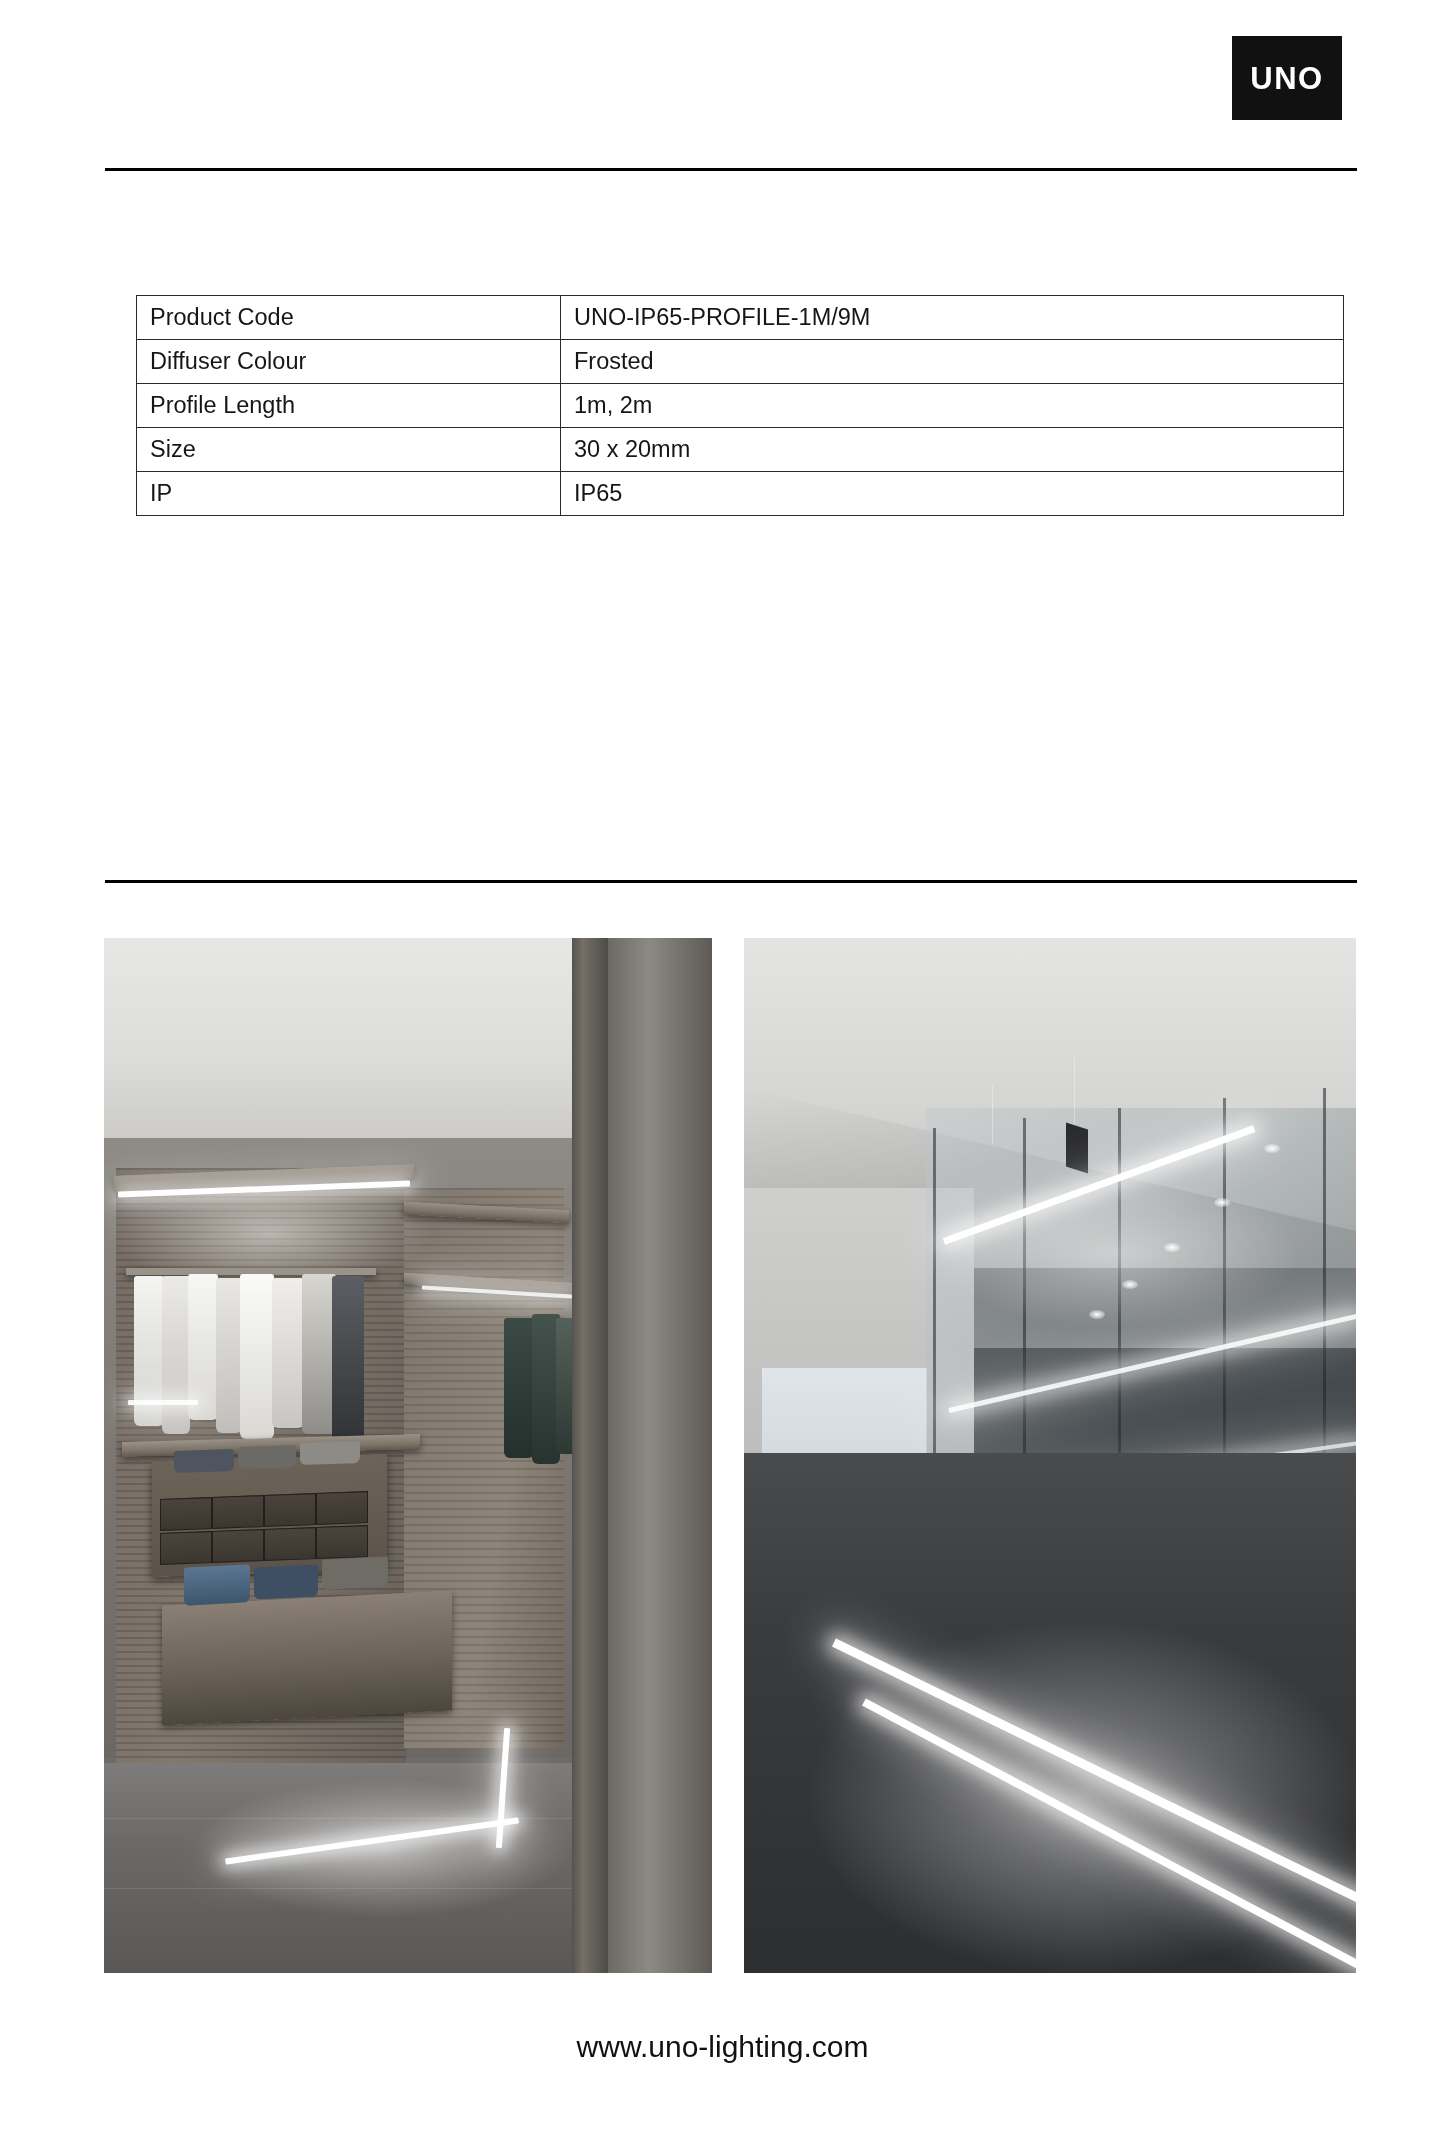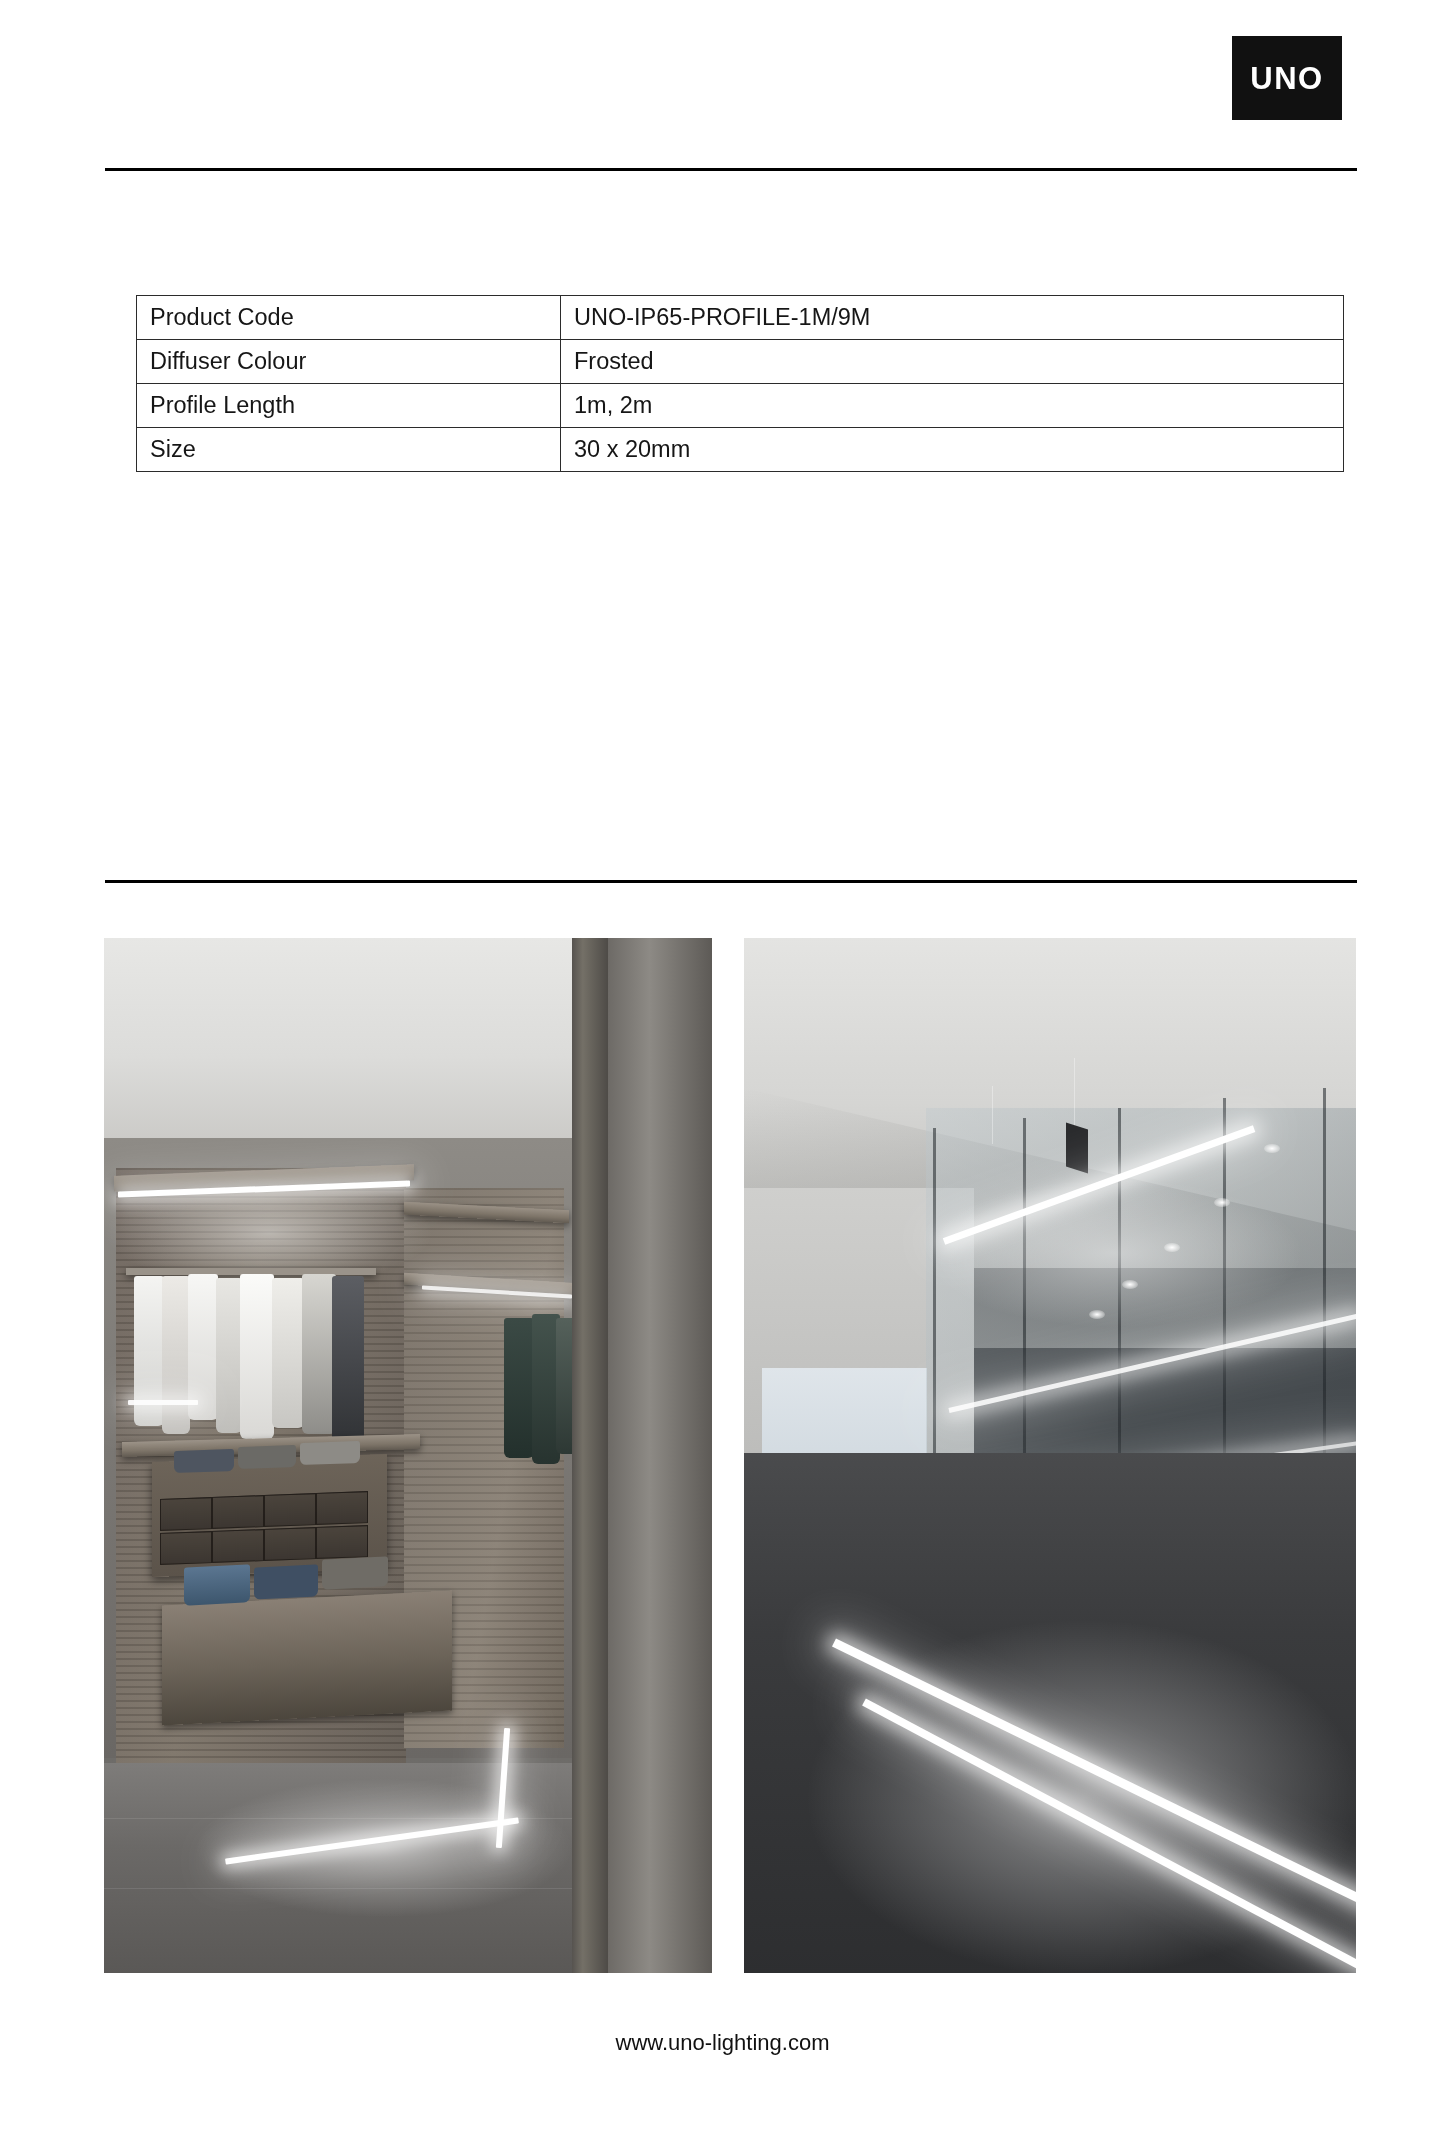--- a/index.html
+++ b/index.html
@@ -234,21 +234,21 @@
     position:absolute; background: rgba(235,235,233,0.85);
   }
 
   
   .footer {
     position: absolute;
     left: 0;
     top: 2030px;
     width: 100%;
     text-align: center;
-    font-size: 22px;
+    font-size: 30px;
     color: #111111;
     font-family: "Liberation Sans", sans-serif;
   }
 </style>
 </head>
 <body>
 
 <div class="header">
   <div class="logo-box">
     <span class="logo-text">UNO</span>
@@ -266,20 +266,24 @@
       <td class="key">Diffuser Colour</td>
       <td class="val">Frosted</td>
     </tr>
     <tr>
       <td class="key">Profile Length</td>
       <td class="val">1m, 2m</td>
     </tr>
     <tr>
       <td class="key">Size</td>
       <td class="val">30 x 20mm</td>
+    </tr>
+    <tr>
+      <td class="key">IP</td>
+      <td class="val">IP65</td>
     </tr>
   </tbody>
 </table>
 
 <div class="rule-mid"></div>
 
 <div class="gallery">
 
   <div class="photo photo-left" aria-label="Walk-in wardrobe with recessed linear LED profiles in shelving and floor">
     <div class="wardrobe">

